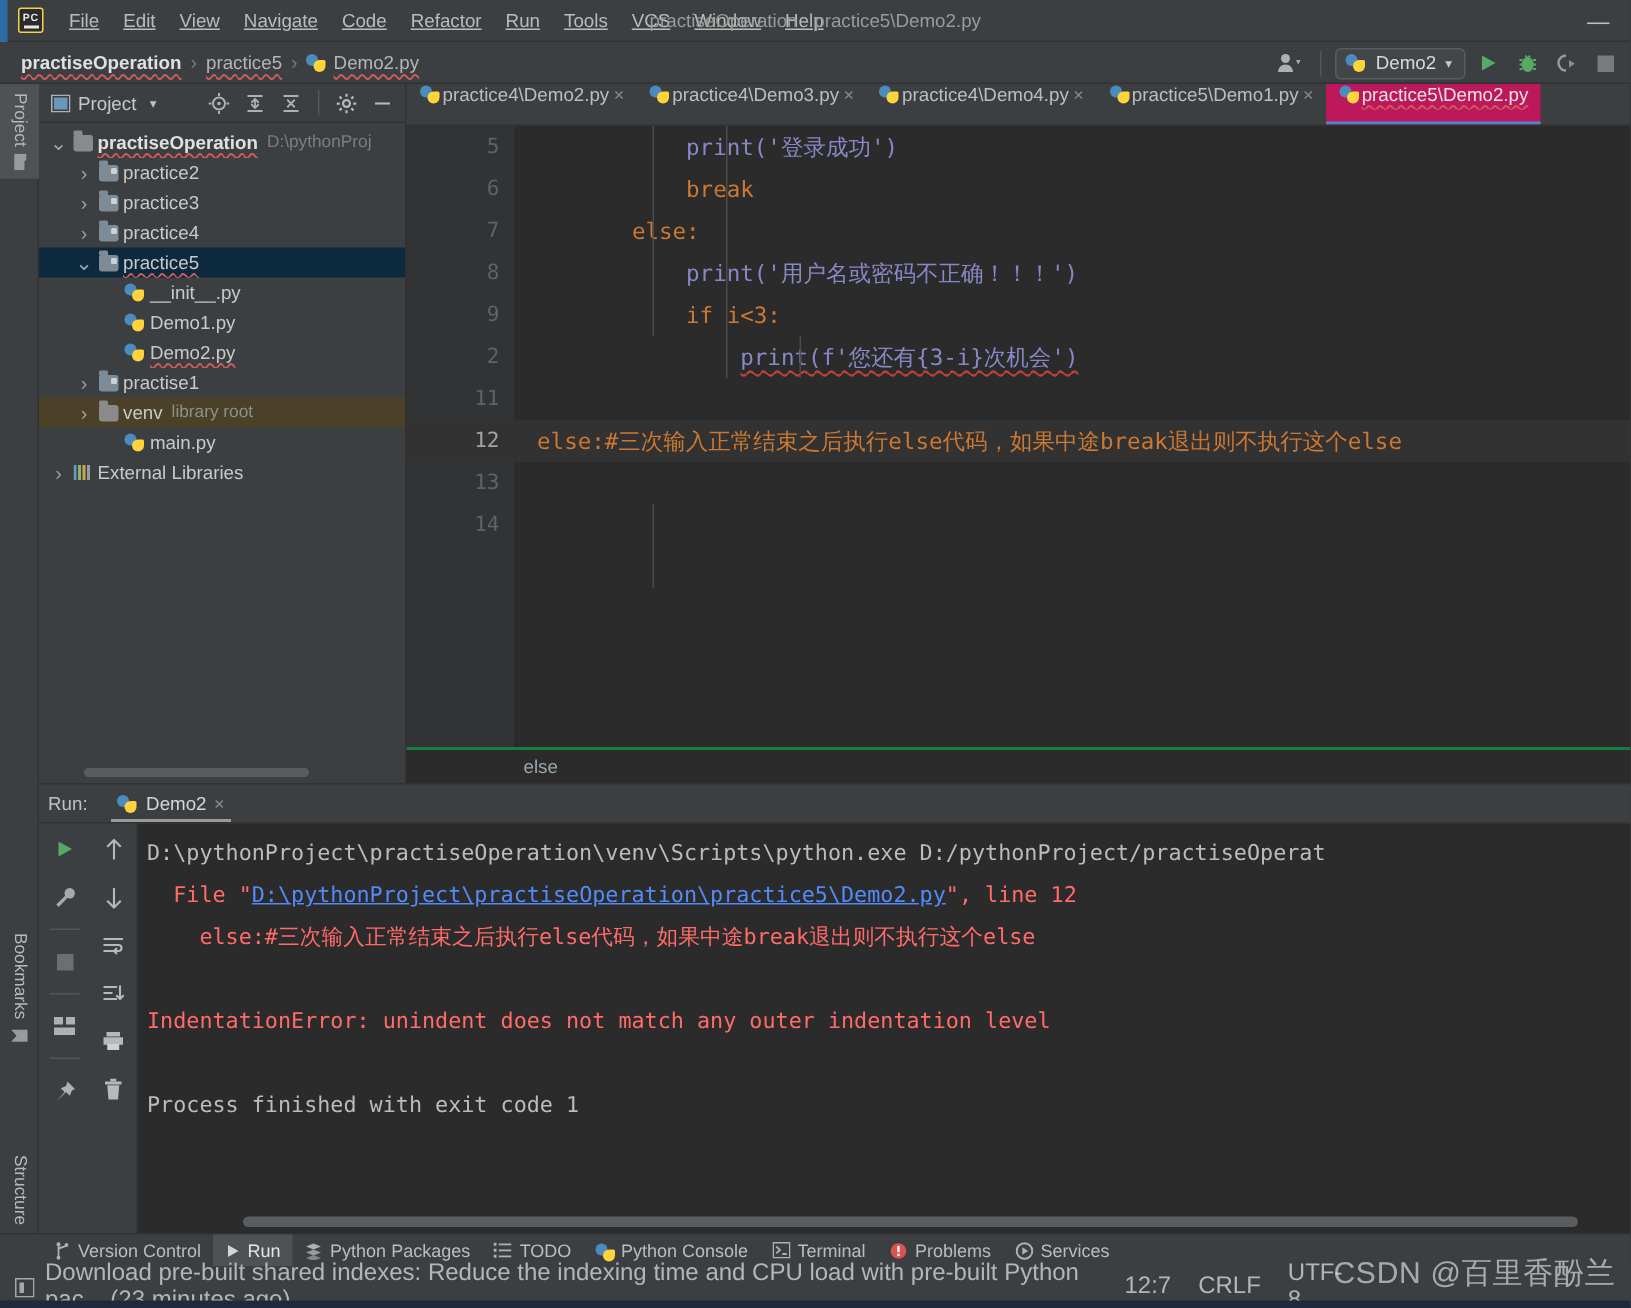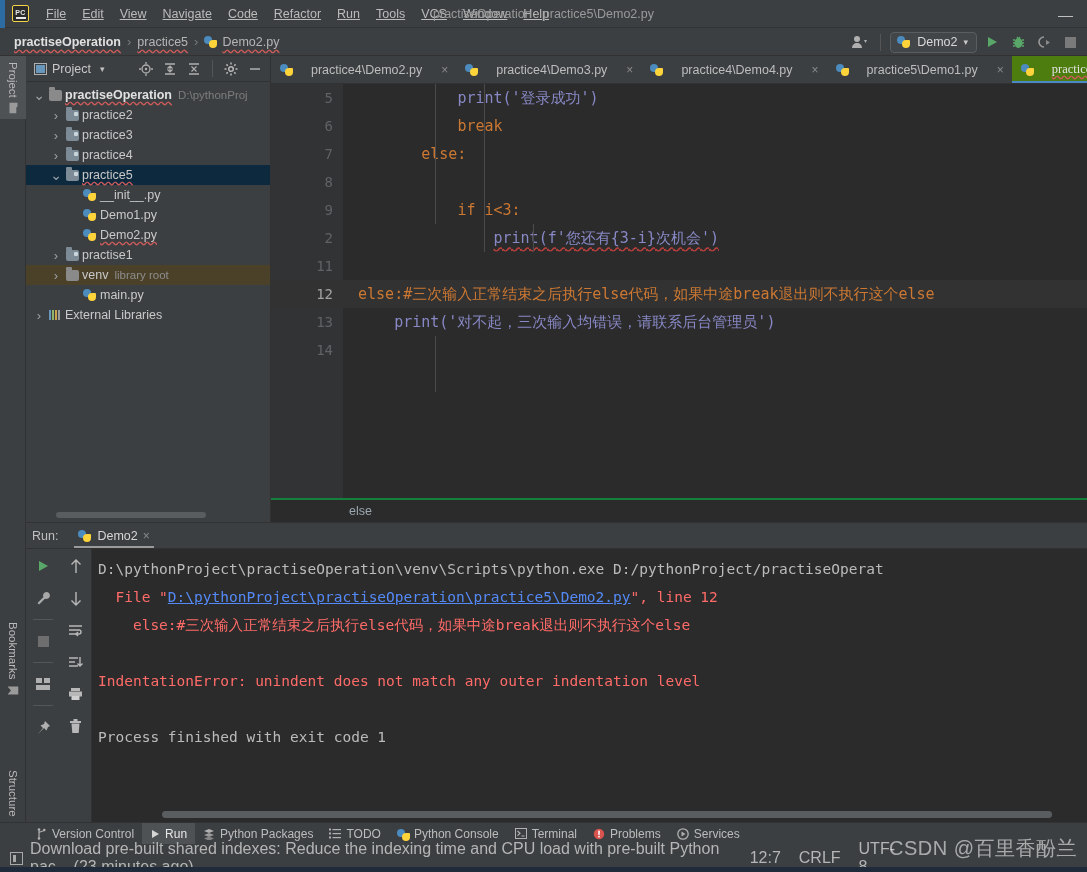--- a/index.html
+++ b/index.html
@@ -165,25 +165,25 @@
   .editor {
     position: absolute; left: 271px; top: 56px; right: 0; height: 466px;
     background: #2b2b2b; display: flex; flex-direction: column;
   }
   .tabs {
     height: 28px; display: flex; align-items: stretch;
     background: #3c3f41; border-bottom: 1px solid #323232;
     overflow: hidden;
   }
   .tab {
-    display: flex; align-items: center; gap: 17px;
+    display: flex; align-items: flex-start; gap: 1px;
     padding: 0 8px 0 9px; color: #bdbdbd; font-size: 12.5px;
     white-space: nowrap; cursor: default; position: relative;
   }
-  .tab.active { background: #4d7c0f; color: #e4e4e4; font-family: Liberation Serif, serif; }
+  .tab.active { background: #be185d; color: #e4e4e4; }
   .tab.active::after {
     content: ''; position: absolute; left: 0; right: 0; bottom: 0; height: 2px;
     background: #4a88c7;
   }
   .tab .tabname.squiggle { text-decoration: underline wavy #d15b5b; text-underline-offset: 2px; }
   .tab .close { color: #8a8a8a; font-size: 12px; margin-left: 2px; }
   .code-area { flex: 1; display: flex; position: relative; overflow: hidden; }
   .gutter {
     width: 72px; background: #313335; position: relative; flex: none;
     font-family: "DejaVu Sans Mono", monospace; font-size: 14px;
@@ -593,26 +593,26 @@
       <div class="code-col">
         <div class="indent-guide" style="left:92px;  top:0;   height:140px;"></div>
         <div class="indent-guide" style="left:141px; top:0;   height:84px;"></div>
         <div class="indent-guide" style="left:141px; top:84px;height:84px;"></div>
         <div class="indent-guide" style="left:190px; top:140px;height:28px;"></div>
         <div class="indent-guide" style="left:92px;  top:252px;height:56px;"></div>
 
         <div class="cline"><span class="p">            </span><span class="fn">print('登录成功')</span></div>
         <div class="cline"><span class="p">            </span><span class="k">break</span></div>
         <div class="cline"><span class="p">        </span><span class="k">else:</span></div>
-        <div class="cline"><span class="p">            </span></div>
+        <div class="cline"><span class="p">            </span><span class="fn">print('用户名或密码不正确！！！')</span></div>
         <div class="cline"><span class="p">            </span><span class="k">if i&lt;3:</span></div>
         <div class="cline"><span class="p">                </span><span class="fn sq-err">print(f'您还有{3-i}次机会')</span></div>
         <div class="cline"> </div>
         <div class="cline cur"><span class="p"> </span><span class="k">else:#三次输入正常结束之后执行else代码，如果中途break退出则不执行这个else</span></div>
-        <div class="cline"><span class="p">     </span><span class="fn">print('对不起，三次输入均错误，请联系后台管理员')</span></div>
+        <div class="cline"><span class="p">     </span></div>
         <div class="cline"> </div>
       </div>
     </div>
     <div class="editor-crumb">
       <span>else</span>
     </div>
   </div>
 
   <div class="runwin">
     <div class="run-header">

